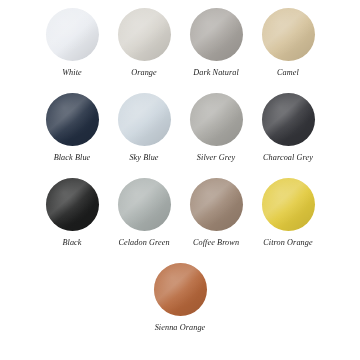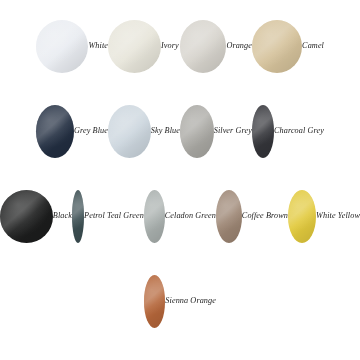--- a/index.html
+++ b/index.html
@@ -23,21 +23,21 @@
   .swatch-row {
     display: flex;
     justify-content: center;
     align-items: flex-start;
     height: 85px;
   }
   .swatch-cell {
     width: 72px;
     height: 85px;
     display: flex;
-    flex-direction: row;
+    flex-direction: column;
     align-items: center;
     justify-content: flex-start;
   }
   .swatch-disc {
     width: 53px;
     height: 53px;
     border-radius: 50%;
     margin-top: 8px;
     position: relative;
     overflow: hidden;
@@ -84,70 +84,66 @@
 </head>
 <body>
 
 <div id="swatch-board" style="background: rgb(255, 255, 255);">
   <div class="swatch-row">
       <div class="swatch-cell">
         <div class="swatch-disc" style="background-color: rgb(233, 236, 241);"></div>
         <div class="swatch-label" style="color: rgb(28, 28, 28);">White</div>
       </div>
       <div class="swatch-cell">
-        <div class="swatch-disc" style="background-color: rgb(231, 229, 218);"></div>
-        <div class="swatch-label" style="color: rgb(28, 28, 28);">Ivory</div>
+        <div class="swatch-disc" style="background-color: rgb(214, 211, 204);"></div>
+        <div class="swatch-label" style="color: rgb(28, 28, 28);">Orange</div>
       </div>
       <div class="swatch-cell">
-        <div class="swatch-disc" style="background-color: rgb(214, 211, 204);"></div>
-        <div class="swatch-label" style="color: rgb(28, 28, 28);">Orange</div>
+        <div class="swatch-disc" style="background-color: rgb(168, 164, 159);"></div>
+        <div class="swatch-label" style="color: rgb(28, 28, 28);">Dark Natural</div>
       </div>
       <div class="swatch-cell">
         <div class="swatch-disc" style="background-color: rgb(213, 194, 155);"></div>
         <div class="swatch-label" style="color: rgb(28, 28, 28);">Camel</div>
       </div>
     </div>
   <div class="swatch-row">
       <div class="swatch-cell">
         <div class="swatch-disc" style="background-color: rgb(34, 46, 65);"></div>
-        <div class="swatch-label" style="color: rgb(28, 28, 28);">Grey Blue</div>
+        <div class="swatch-label" style="color: rgb(28, 28, 28);">Black Blue</div>
       </div>
       <div class="swatch-cell">
         <div class="swatch-disc" style="background-color: rgb(204, 214, 222);"></div>
         <div class="swatch-label" style="color: rgb(28, 28, 28);">Sky Blue</div>
       </div>
       <div class="swatch-cell">
         <div class="swatch-disc" style="background-color: rgb(169, 168, 163);"></div>
         <div class="swatch-label" style="color: rgb(28, 28, 28);">Silver Grey</div>
       </div>
       <div class="swatch-cell">
         <div class="swatch-disc" style="background-color: rgb(52, 53, 58);"></div>
         <div class="swatch-label" style="color: rgb(28, 28, 28);">Charcoal Grey</div>
       </div>
     </div>
   <div class="swatch-row">
       <div class="swatch-cell">
         <div class="swatch-disc" style="background-color: rgb(28, 29, 29);"></div>
         <div class="swatch-label" style="color: rgb(28, 28, 28);">Black</div>
       </div>
       <div class="swatch-cell">
-        <div class="swatch-disc" style="background-color: rgb(60, 79, 83);"></div>
-        <div class="swatch-label" style="color: rgb(28, 28, 28);">Petrol Teal Green</div>
-      </div>
-      <div class="swatch-cell">
         <div class="swatch-disc" style="background-color: rgb(169, 176, 174);"></div>
         <div class="swatch-label" style="color: rgb(28, 28, 28);">Celadon Green</div>
       </div>
       <div class="swatch-cell">
         <div class="swatch-disc" style="background-color: rgb(156, 133, 115);"></div>
         <div class="swatch-label" style="color: rgb(28, 28, 28);">Coffee Brown</div>
       </div>
       <div class="swatch-cell">
         <div class="swatch-disc" style="background-color: rgb(226, 202, 61);"></div>
-        <div class="swatch-label" style="color: rgb(28, 28, 28);">White Yellow</div>
+        <div class="swatch-label" style="color: rgb(28, 28, 28);">Citron Orange</div>
       </div>
     </div>
   <div class="swatch-row">
       <div class="swatch-cell">
         <div class="swatch-disc" style="background-color: rgb(181, 102, 58);"></div>
         <div class="swatch-label" style="color: rgb(28, 28, 28);">Sienna Orange</div>
       </div>
     </div>
 </div>
 

